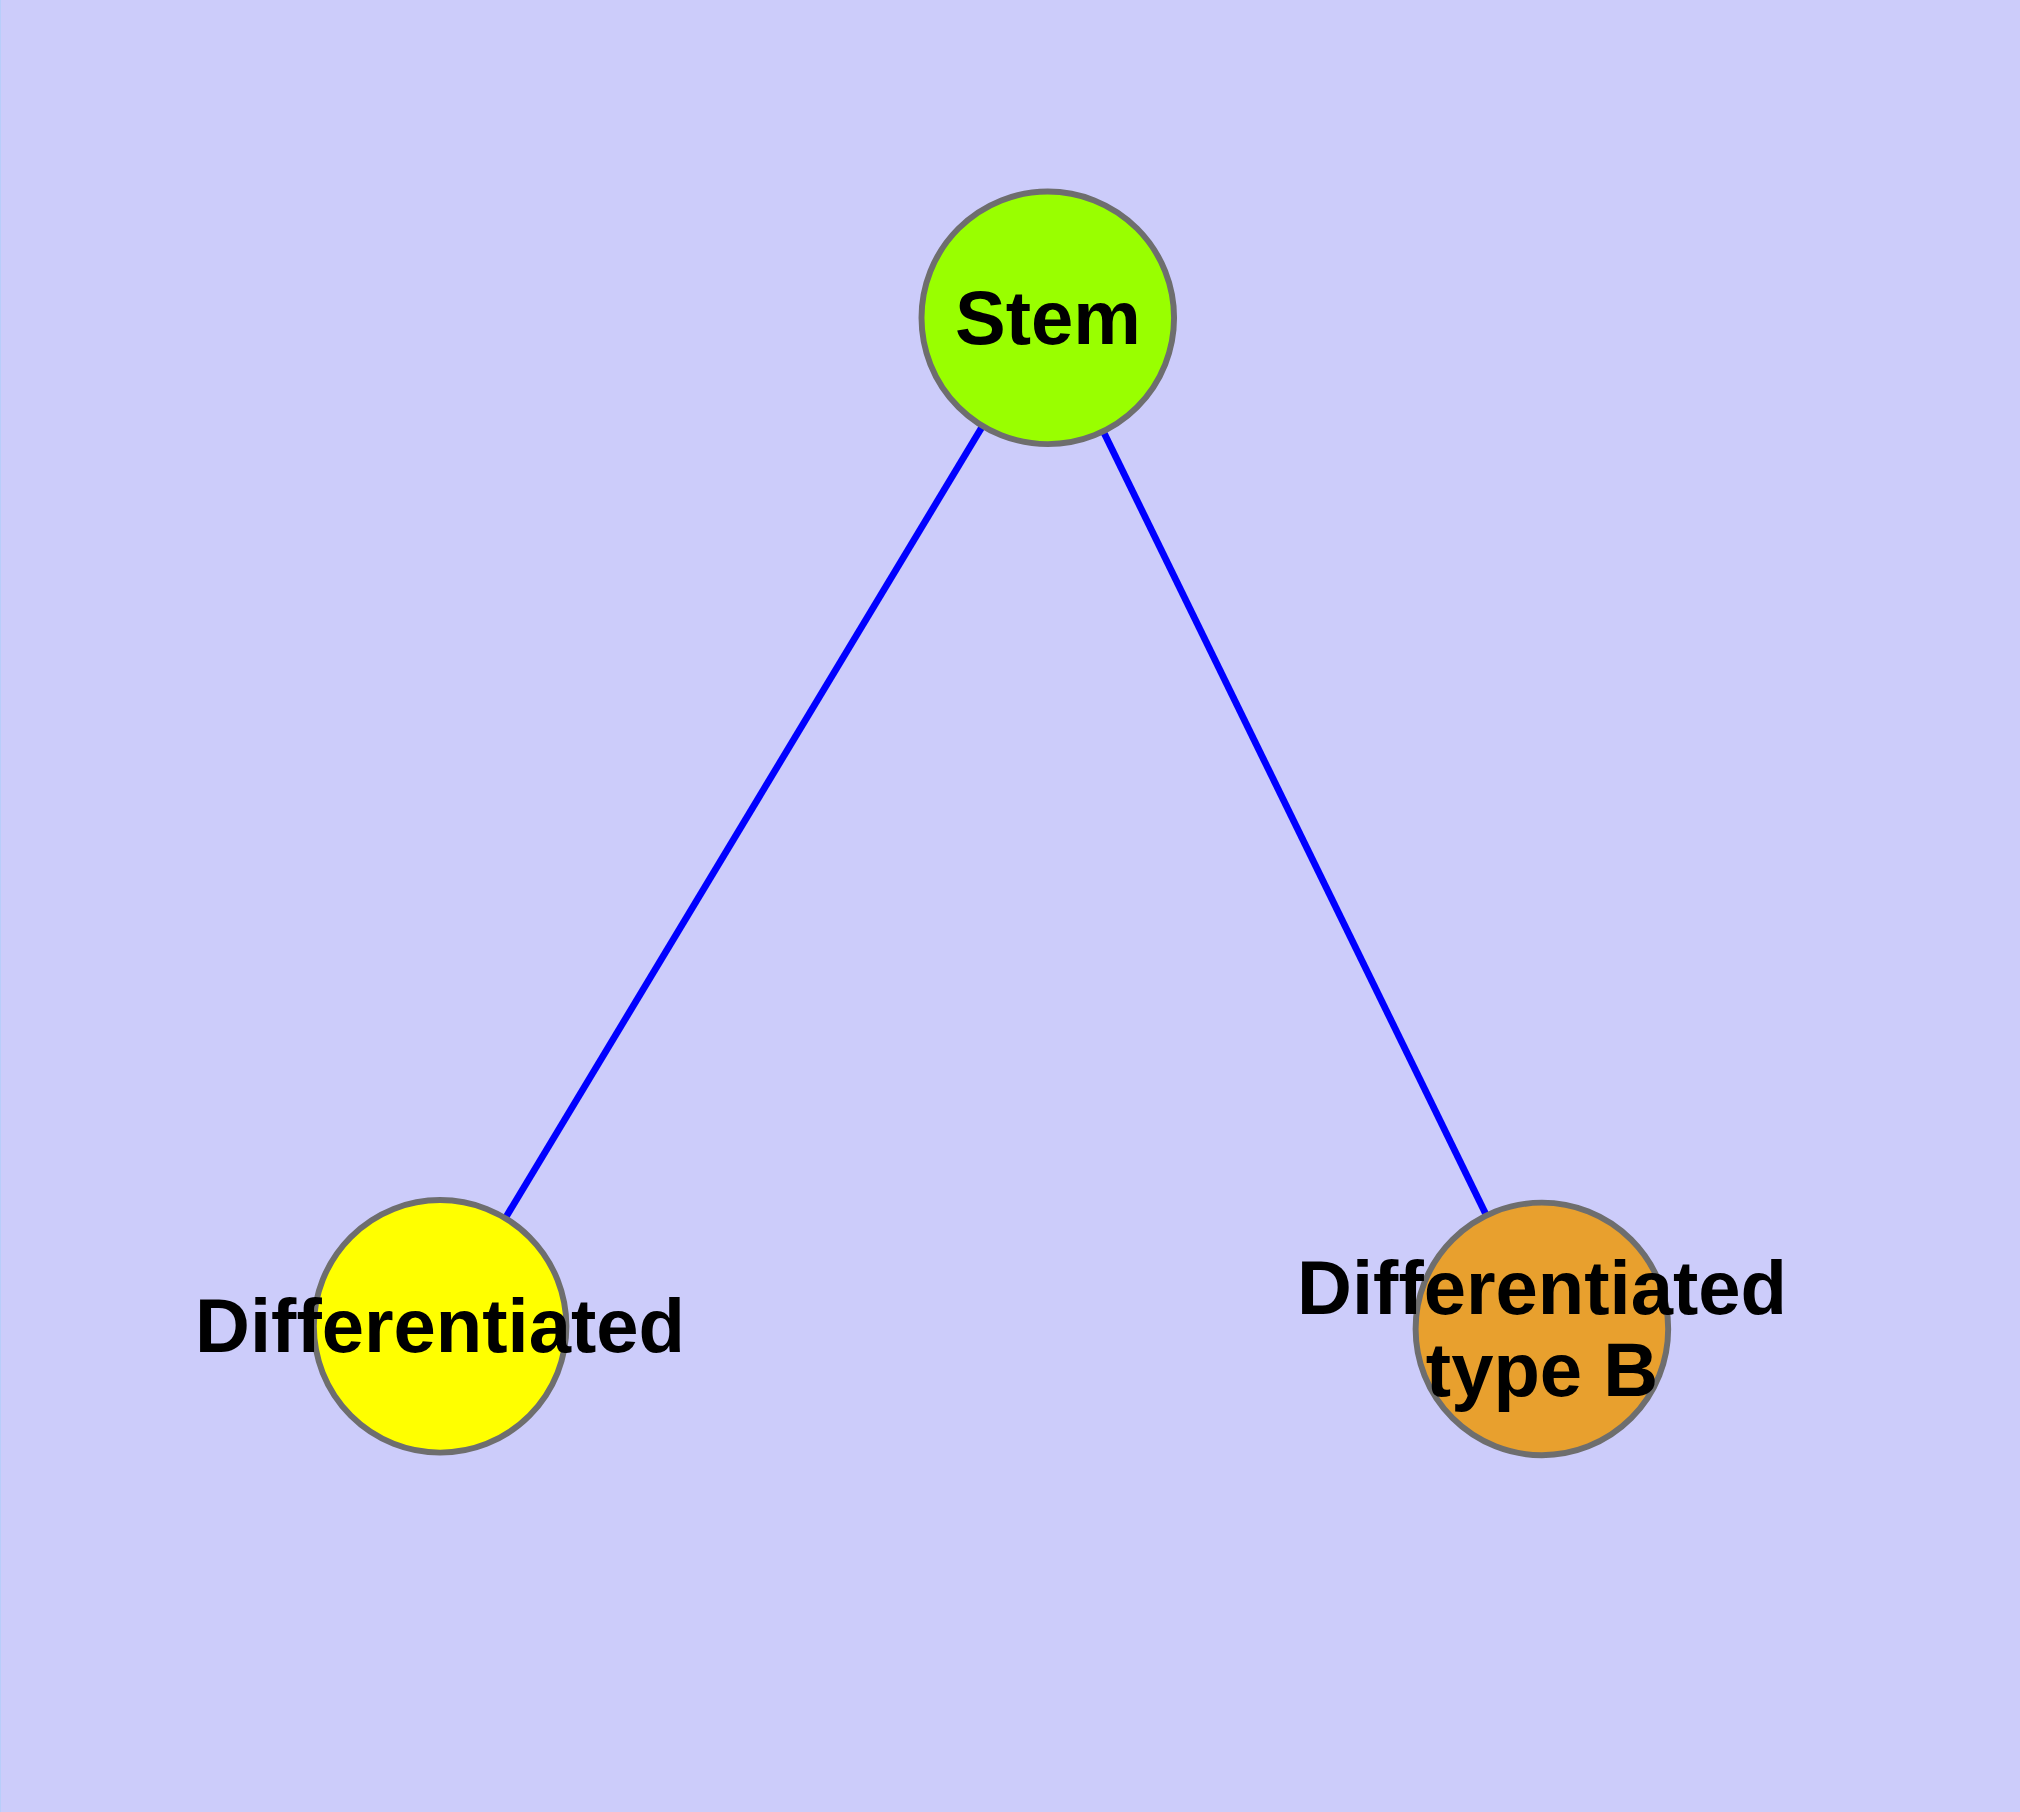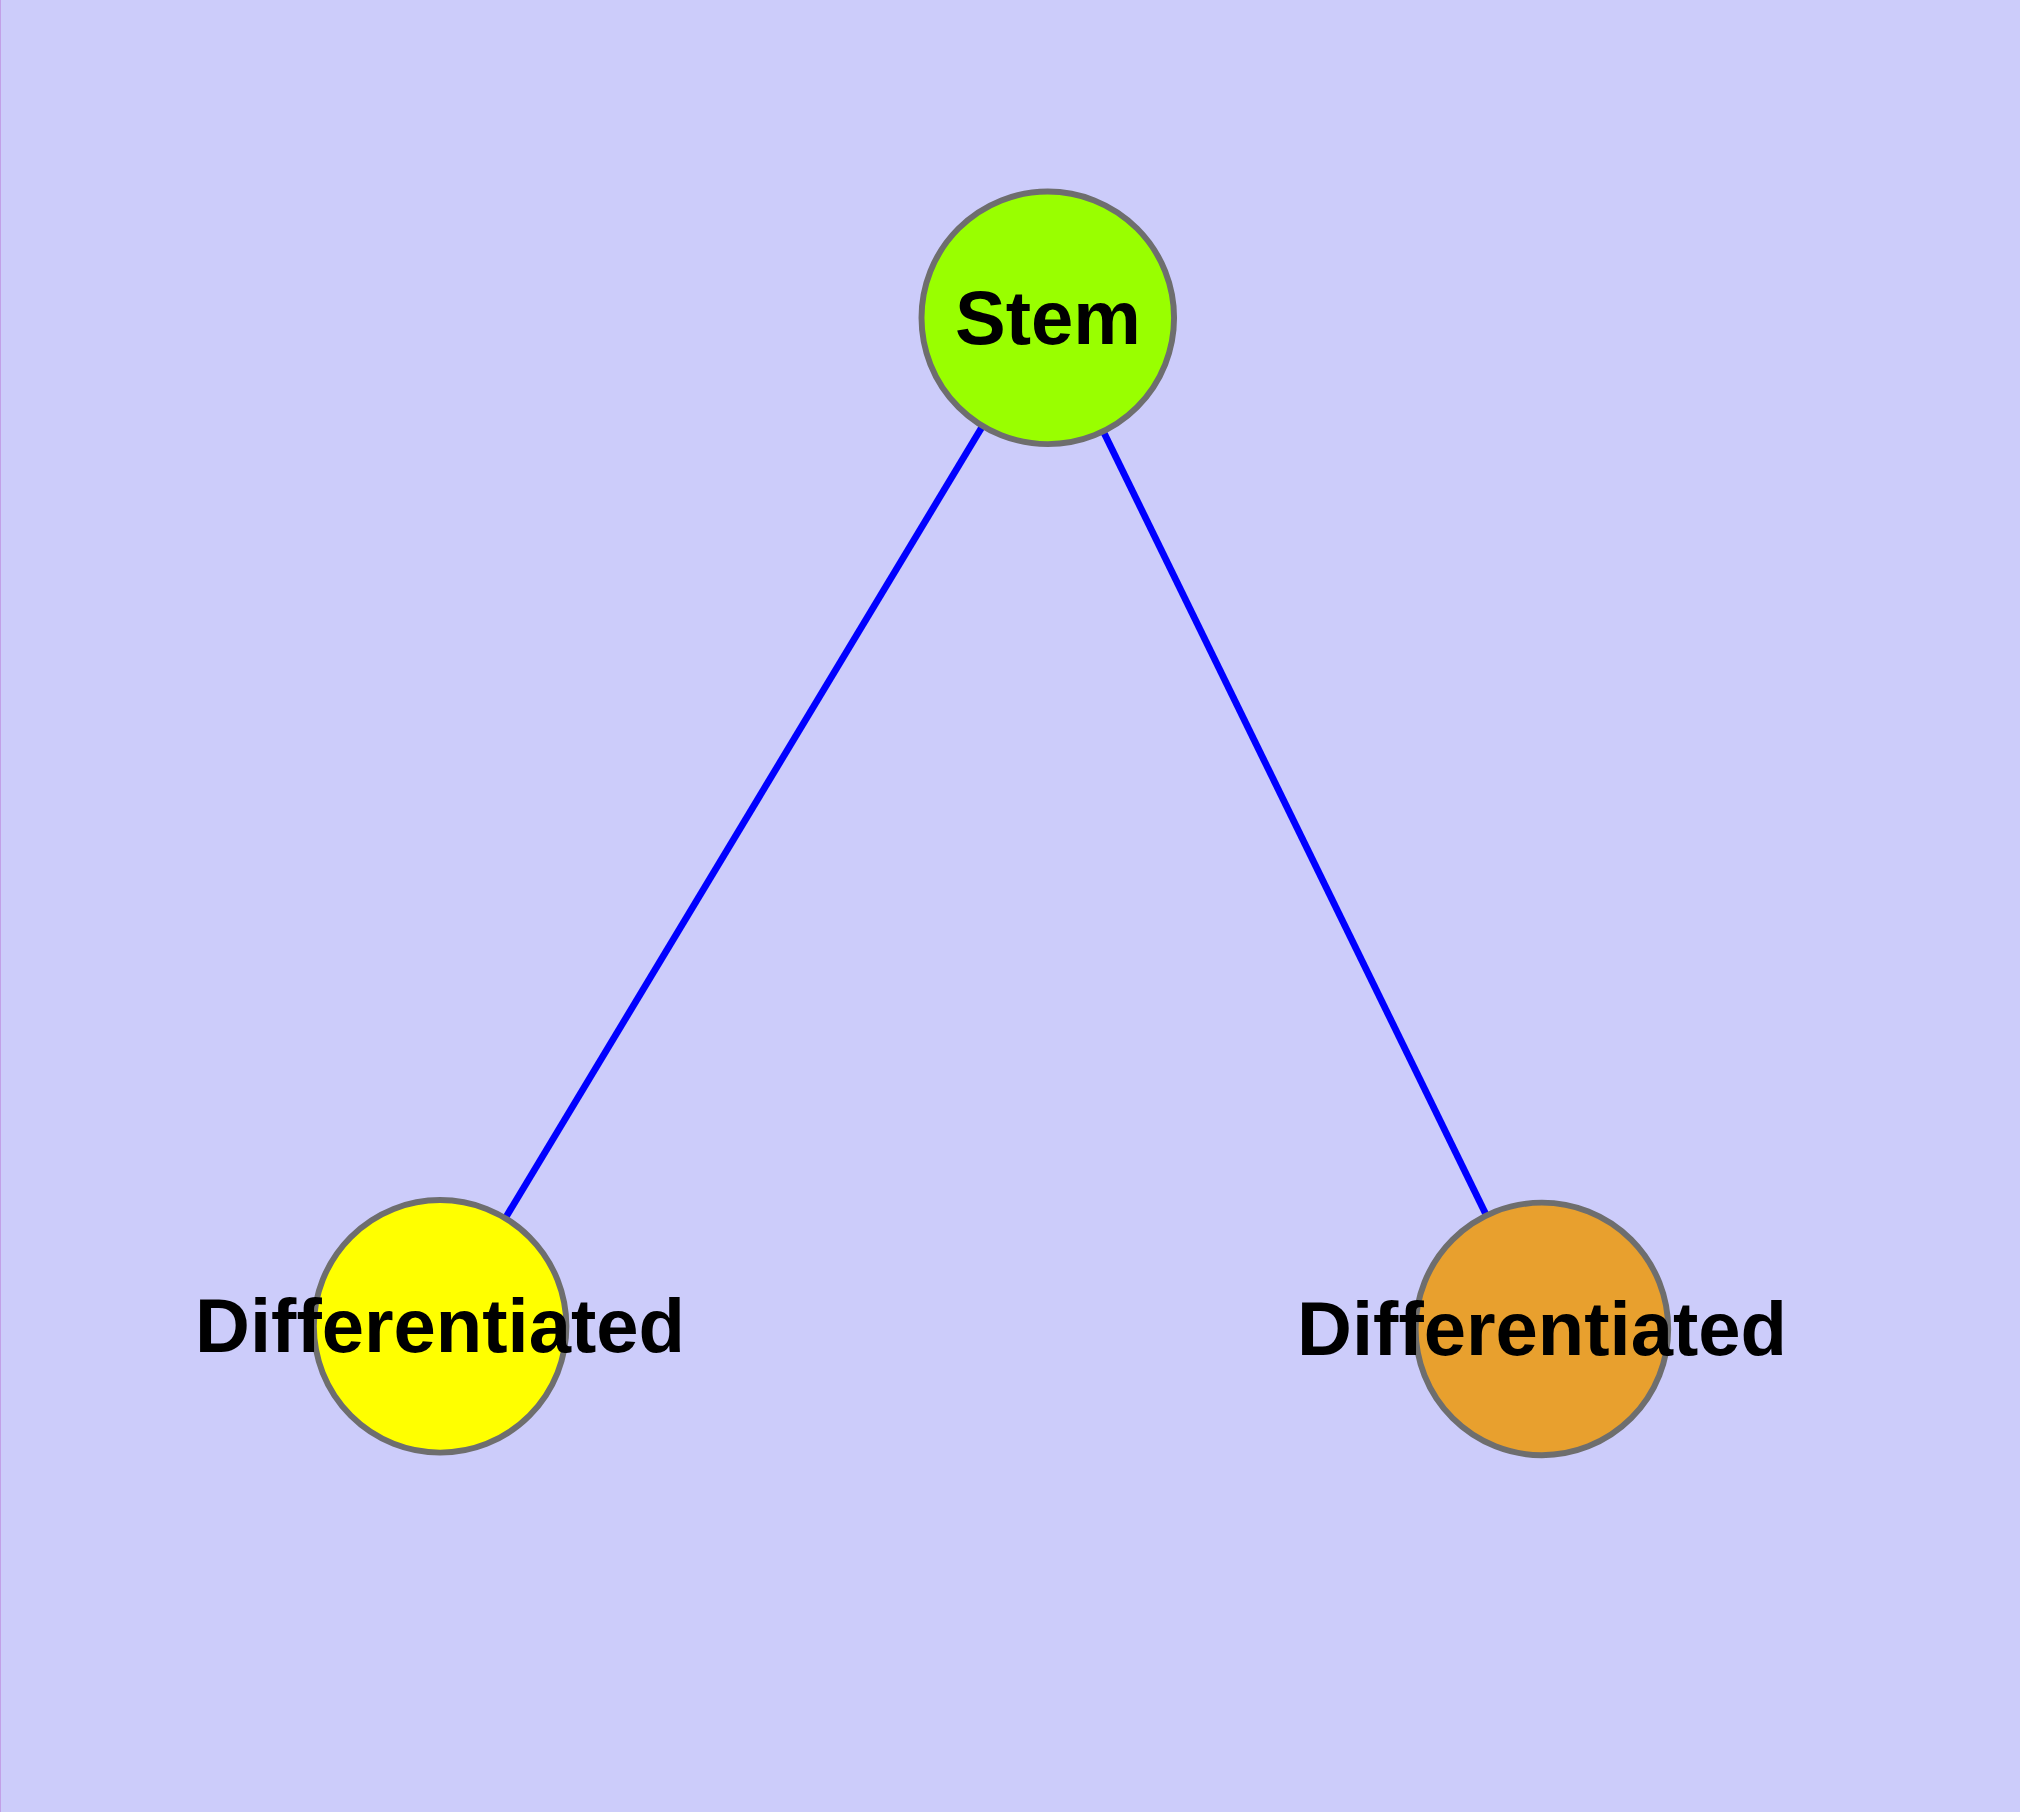--- a/index.html
+++ b/index.html
@@ -35,21 +35,21 @@
     line-height: 1.08;
     color: #000000;
     white-space: nowrap;
     pointer-events: none;
     transform: translate(-50%, -50%);
   }
 </style>
 </head>
 <body style="background: rgb(204, 204, 250);">
 
-<div id="canvas" style="background: #a21caf;">
+<div id="canvas" style="background: #7dd3fc;">
 
   <svg id="graph-svg" viewBox="0 0 2384 2138">
 
     <rect id="bg-rect" x="0" y="0" width="2384" height="2138" fill="#ccccfa"></rect>
 
     <g id="edge-layer">
       <line id="edge-stem-diff-a" stroke-linecap="butt" x1="1160.1358541874981" y1="500.9112043471091" x2="594.8641458125019" y2="1439.088795652891" stroke="#0000ff" stroke-width="8"></line>
       <line id="edge-stem-diff-b" stroke-linecap="butt" x1="1300.5420472098926" y1="507.07317722367395" x2="1754.4579527901074" y2="1435.926822776326" stroke="#0000ff" stroke-width="8"></line>
     </g>
 
@@ -61,16 +61,17 @@
   </svg>
 
   <div class="node-label" id="label-stem" style="left: 1048px; top: 318px; color: rgb(0, 0, 0);">
       <div>Stem</div>
     </div>
   <div class="node-label" id="label-diff-a" style="left: 440px; top: 1326px; color: rgb(0, 0, 0);">
       <div>Differentiated</div>
     </div>
   <div class="node-label" id="label-diff-b" style="left: 1542px; top: 1329px; color: rgb(0, 0, 0);">
       <div>Differentiated</div>
+      <div>type B</div>
     </div>
 
 </div>
 
 
 </body></html>

